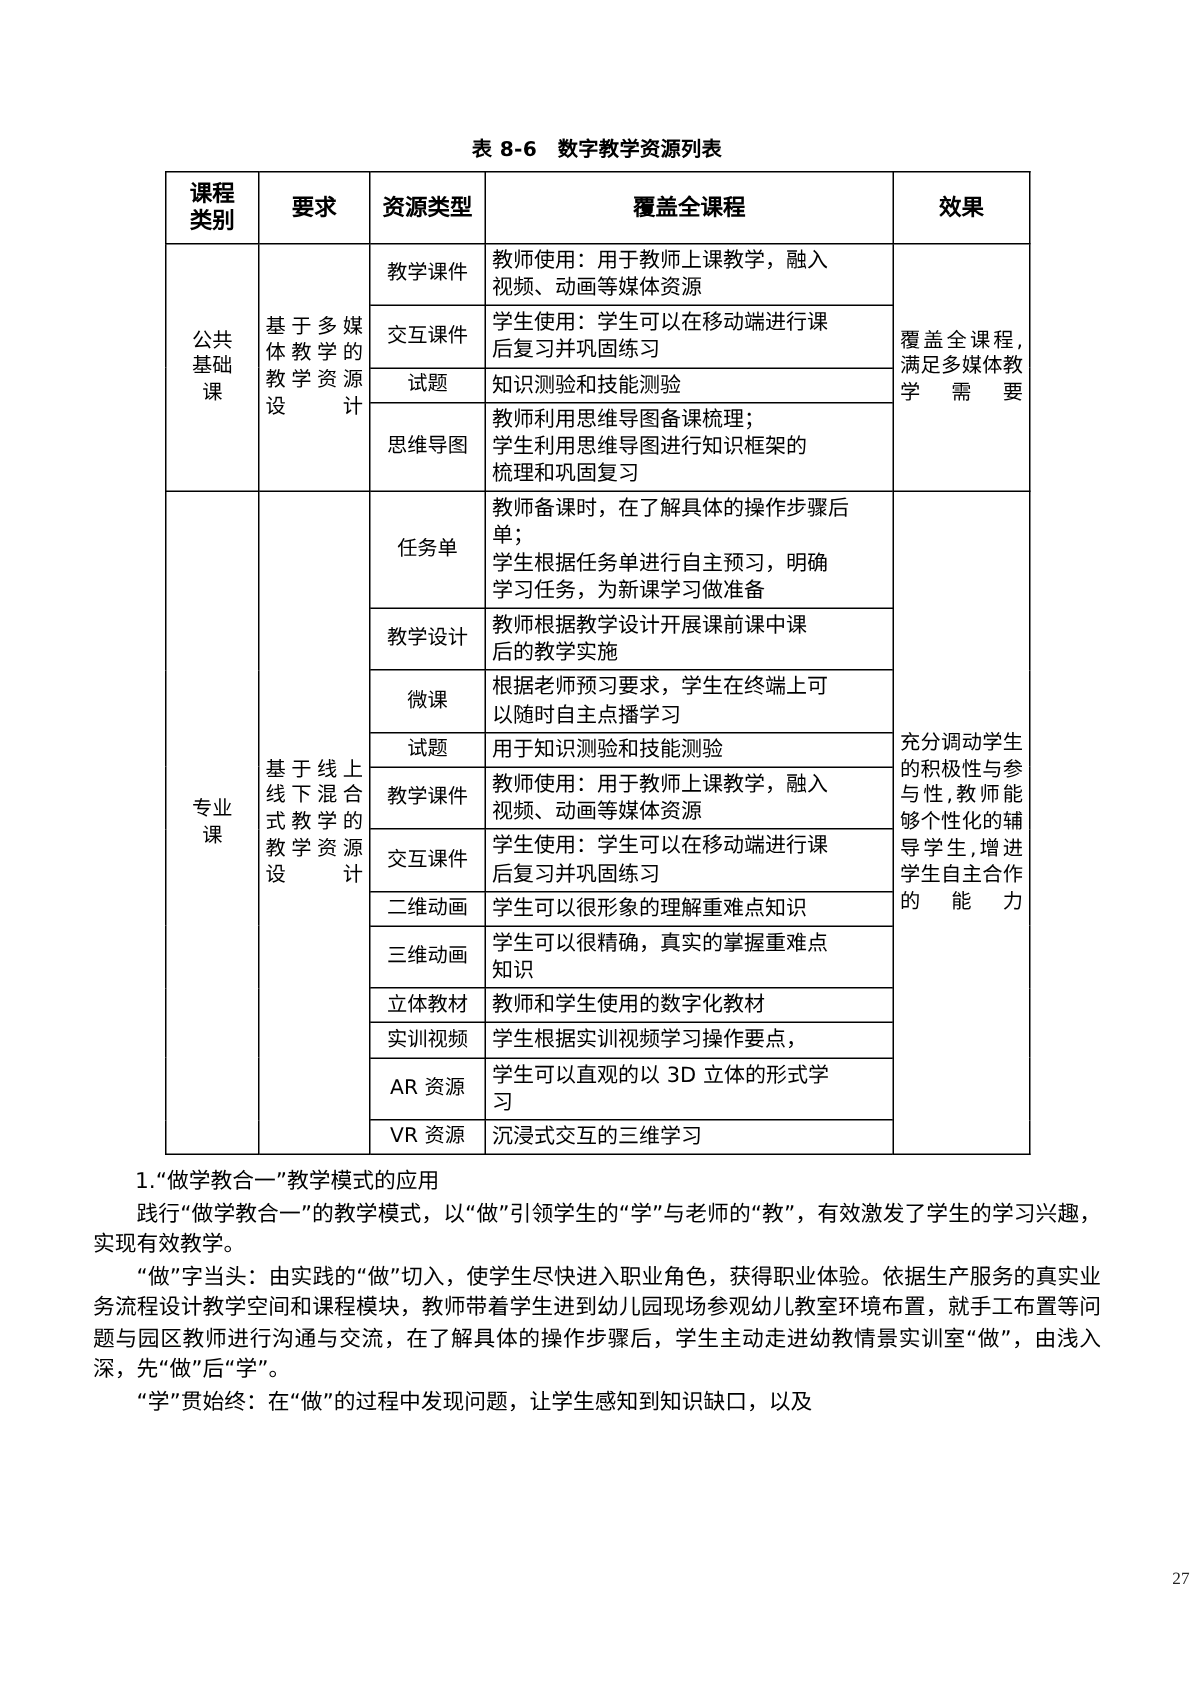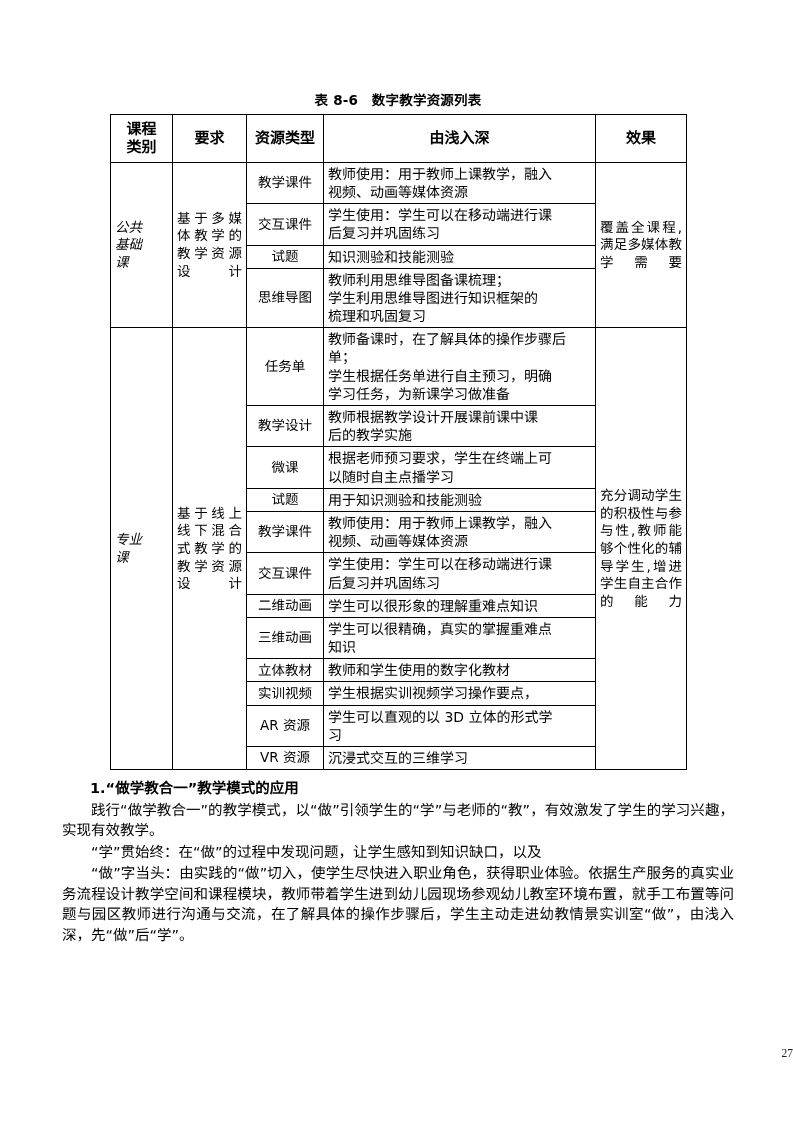--- a/index.html
+++ b/index.html
@@ -62,23 +62,23 @@
     font-weight: bold;
     padding: 5px 2px;
     line-height: 1.22;
   }
   .col-cat   { width: 62px; }
   .col-req   { width: 74px; }
   .col-type  { width: 77px; }
   .col-use   { width: 272px; }
   .col-eff   { width: 91px; }
   .cell-vert {
+    text-align: center;
     font-size: 13.5px;
     line-height: 1.45;
-    font-style: italic;
   }
   .cell-eff {
     text-align: justify;
     text-align-last: justify;
     font-size: 13.5px;
     line-height: 1.50;
     vertical-align: middle;
     padding: 3px 5px;
   }
   .cell-type {
@@ -102,21 +102,21 @@
     text-align: justify;
   }
   .heading-l1 {
     font-weight: bold;
     font-size: 14.5px;
     margin: 5px 0 0 0;
     text-indent: 28px;
     line-height: 1.40;
   }
   .heading-l2 {
-    font-weight: bold;
+    font-weight: normal;
     font-size: 14.5px;
     margin: 1px 0 0 0;
     text-indent: 28px;
     line-height: 1.40;
   }
   .para {
     margin: 1px 0 0 0;
     text-indent: 29px;
     font-size: 14.5px;
     line-height: 1.42;
@@ -152,21 +152,21 @@
           <col class="col-eff">
       </colgroup>
       <thead>
         <tr>
           <th>
             <span>课程</span><br>
             <span>类别</span>
           </th>
           <th>要求</th>
           <th>资源类型</th>
-          <th>由浅入深</th>
+          <th>覆盖全课程</th>
           <th>效果</th>
         </tr>
       </thead>
       <tbody>
           <tr>
             <td class="cell-vert" rowspan="4"><span>公共</span><br><span>基础</span><br><span>课</span></td>
             <td class="cell-eff" rowspan="4">基于多媒体教学的教学资源设计</td>
             <td class="cell-type">教学课件</td>
             <td class="cell-use">
               <span class="ln">教师使用：用于教师上课教学，融入</span>
@@ -278,20 +278,20 @@
             <td class="cell-use">
               <span class="ln">沉浸式交互的三维学习</span>
             </td>
           </tr>
         </tbody>
     </table>
 
     <div class="body-text">
       <p class="heading-l2">1.“做学教合一”教学模式的应用</p>
       <p class="para">践行“做学教合一”的教学模式，以“做”引领学生的“学”与老师的“教”，有效激发了学生的学习兴趣，实现有效教学。</p>
+      <p class="para">“做”字当头：由实践的“做”切入，使学生尽快进入职业角色，获得职业体验。依据生产服务的真实业务流程设计教学空间和课程模块，教师带着学生进到幼儿园现场参观幼儿教室环境布置，就手工布置等问题与园区教师进行沟通与交流，在了解具体的操作步骤后，学生主动走进幼教情景实训室“做”，由浅入深，先“做”后“学”。</p>
       <p class="para">“学”贯始终：在“做”的过程中发现问题，让学生感知到知识缺口，以及</p>
-      <p class="para">“做”字当头：由实践的“做”切入，使学生尽快进入职业角色，获得职业体验。依据生产服务的真实业务流程设计教学空间和课程模块，教师带着学生进到幼儿园现场参观幼儿教室环境布置，就手工布置等问题与园区教师进行沟通与交流，在了解具体的操作步骤后，学生主动走进幼教情景实训室“做”，由浅入深，先“做”后“学”。</p>
     </div>
 
   </div>
 
   <div class="page-number">27</div>
 </div>
 
 </body></html>

